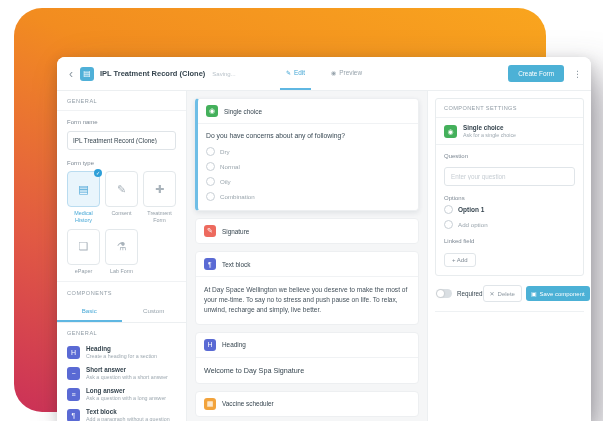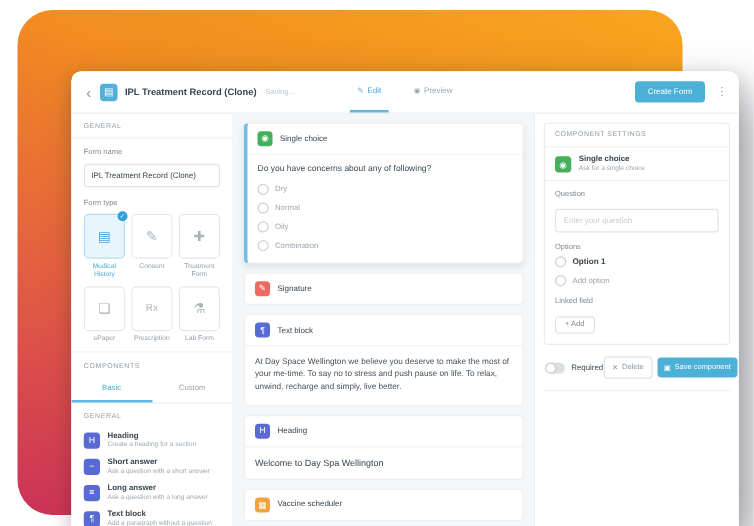--- a/index.html
+++ b/index.html
@@ -142,26 +142,20 @@
             <div class="tile-label">Treatment Form</div>
           </div>
           <div class="tile-cell">
             <div class="tile">
               <span class="t-glyph">❏</span>
             </div>
             <div class="tile-label">ePaper</div>
           </div>
           <div class="tile-cell">
             <div class="tile">
-              <span class="t-glyph small">Rx</span>
-            </div>
-            <div class="tile-label">Prescription</div>
-          </div>
-          <div class="tile-cell">
-            <div class="tile">
               <span class="t-glyph">⚗</span>
             </div>
             <div class="tile-label">Lab Form</div>
           </div>
         </div>
       </div>
       <div class="sec-hd topline">COMPONENTS</div>
       <div class="side-tabs">
         <div class="side-tab active">Basic</div>
         <div class="side-tab">Custom</div>
@@ -243,21 +237,21 @@
           <div class="para">At Day Space Wellington we believe you deserve to make the most of your me-time. To say no to stress and push pause on life. To relax, unwind, recharge and simply, live better.</div>
         </div>
       </div>
 
       <div class="card">
         <div class="card-head">
           <span class="c-icon indigo">H</span>
           <span class="c-label">Heading</span>
         </div>
         <div class="card-body">
-          <div class="h-text">Welcome to Day Spa Wellington</div>
+          <div class="h-text">Welcome to Day Spa Signature</div>
         </div>
       </div>
 
       <div class="card">
         <div class="card-head">
           <span class="c-icon amber">▦</span>
           <span class="c-label">Vaccine scheduler</span>
         </div>
       </div>
 

